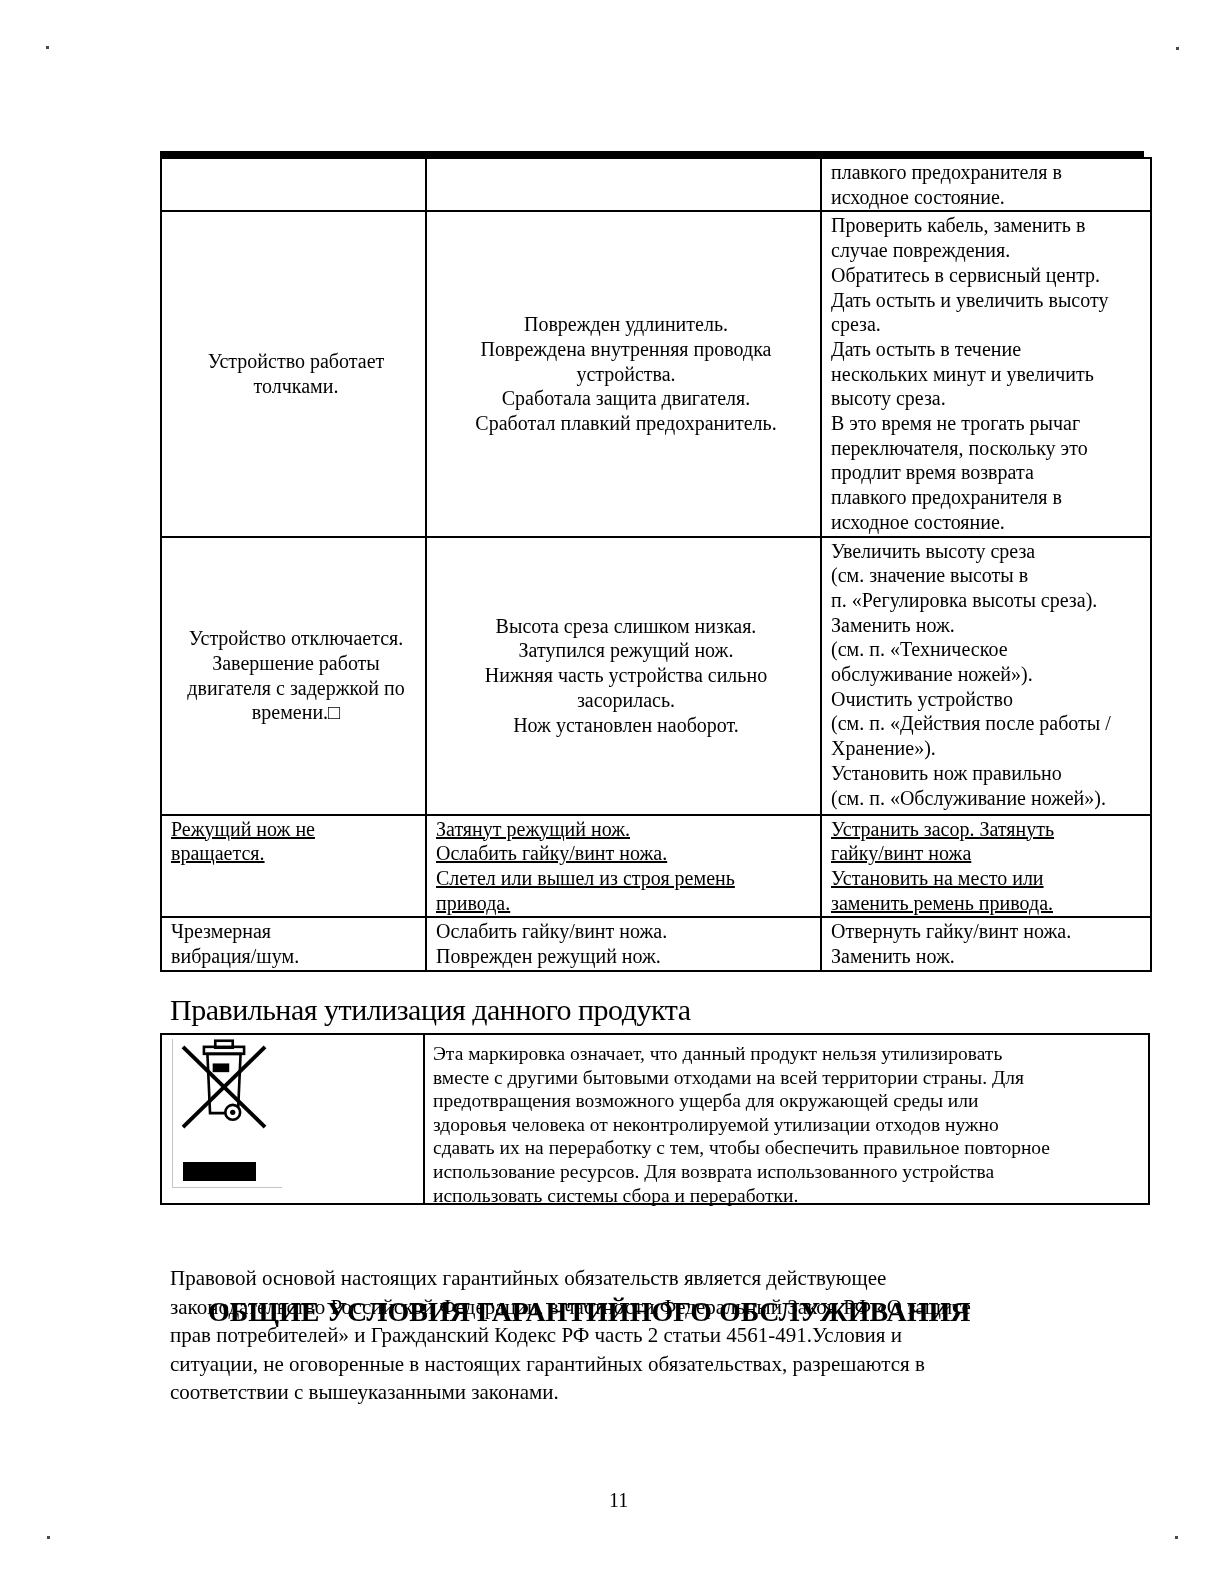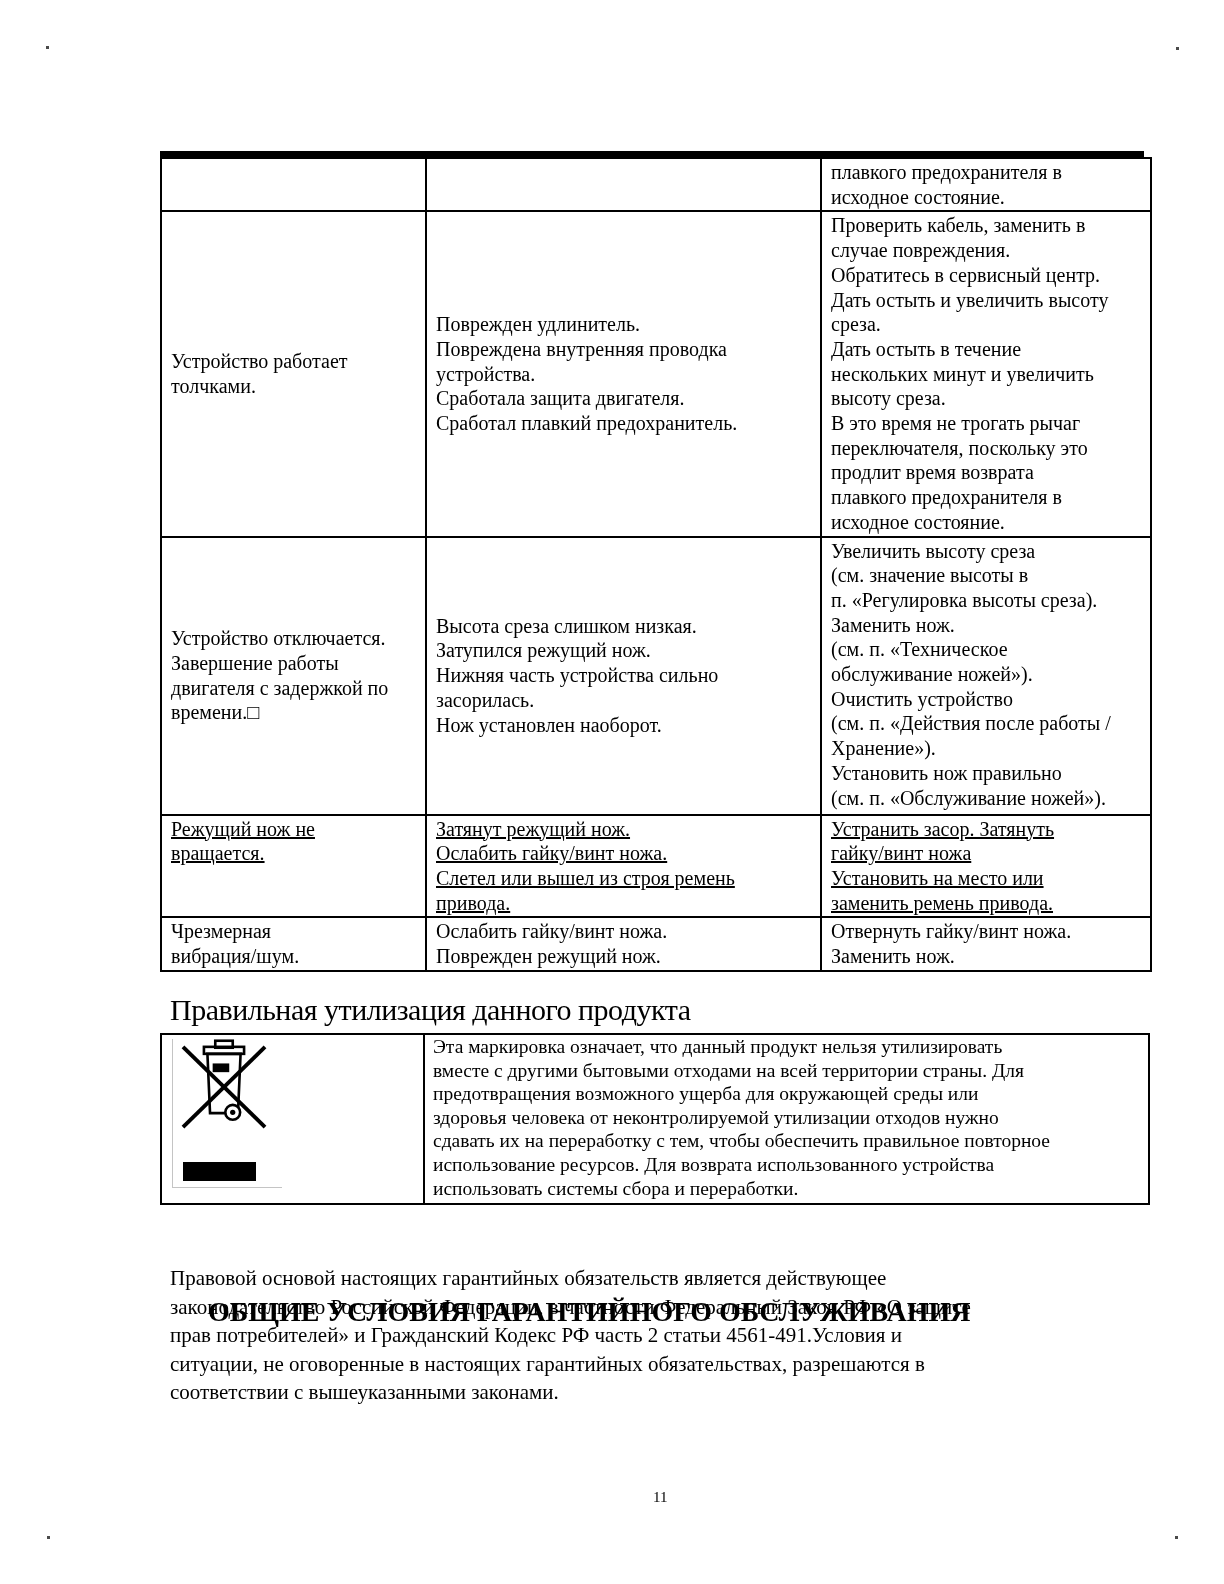--- a/index.html
+++ b/index.html
@@ -29,21 +29,21 @@
   }
   table.trouble td {
     border: 2px solid #000000;
     padding: 1px 4px 1px 9px;
     font-size: 20px;
     line-height: 24.7px;
     white-space: pre-line;
     vertical-align: top;
     word-wrap: break-word;
   }
-  table.trouble td.mid { vertical-align: middle; }
+  table.trouble td.mid { vertical-align: middle; text-align: center; }
   
   .disposal-heading {
     position: absolute;
     left: 170px; top: 993px;
     font-size: 30px;
     font-weight: normal;
     letter-spacing: -0.5px;
     white-space: nowrap;
   }
   .disposal-table {
@@ -65,21 +65,21 @@
     padding: 0 0 6px 7px;
   }
   .weee-wrap svg { display: block; }
   .weee-black-bar {
     width: 73px; height: 19px;
     background: #000000;
     margin: 27px 0 0 3px;
   }
   .disposal-right {
     flex: 1;
-    padding: 0 6px 0 8px;
+    padding: 7px 6px 0 8px;
     font-size: 19.5px;
     line-height: 23.6px;
     white-space: pre-line;
   }
   
   .warranty-heading {
     position: absolute;
     left: 208px; top: 1296px;
     font-size: 28px;
     font-weight: bold;
@@ -89,22 +89,22 @@
     position: absolute;
     left: 170px; top: 1264px;
     width: 1010px;
     font-size: 21px;
     line-height: 28.6px;
     white-space: pre-line;
   }
   
   .page-number {
     position: absolute;
-    left: 653px; top: 1489px;
-    font-size: 15px;
+    left: 609px; top: 1489px;
+    font-size: 20px;
   }
 </style>
 </head>
 <body>
 
 <div class="page">
 
   <div class="corner-dot" style="left:46px; top:46px;"></div>
   <div class="corner-dot" style="left:1176px; top:47px;"></div>
   <div class="corner-dot" style="left:47px; top:1536px;"></div>

